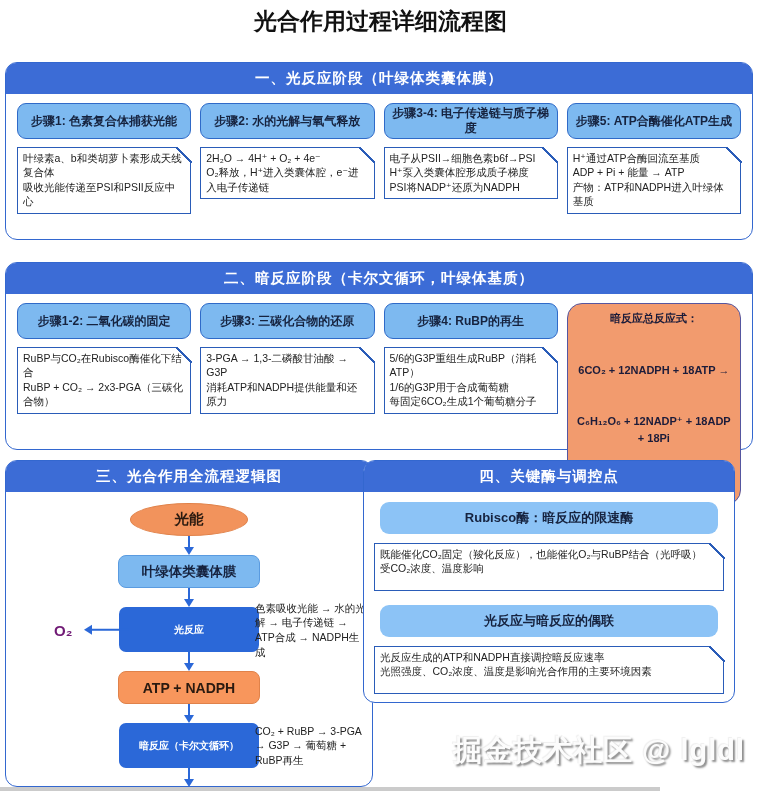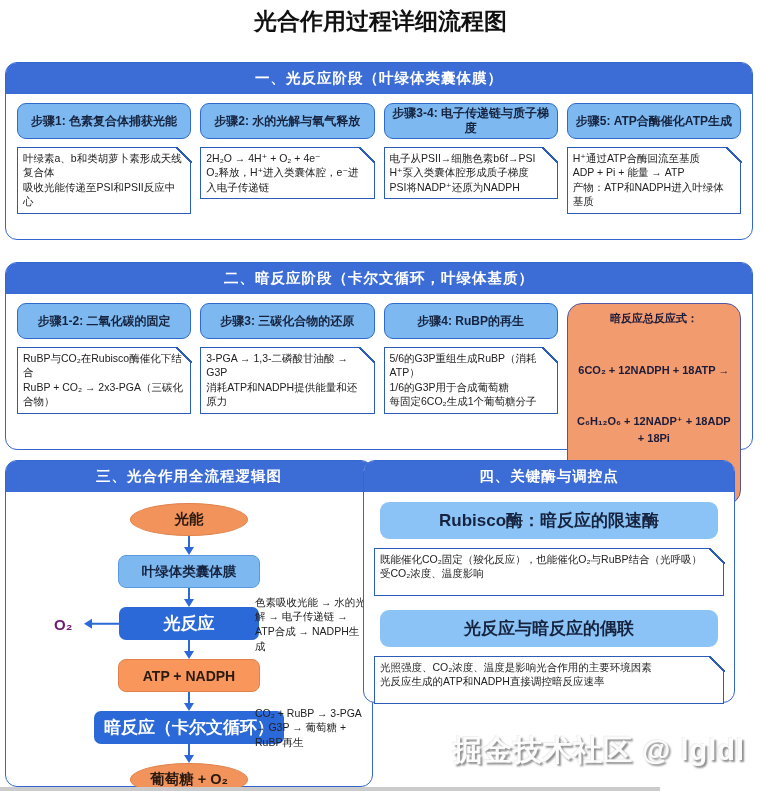--- a/index.html
+++ b/index.html
@@ -55,22 +55,22 @@
     min-width:118px; height:33px; display:flex; align-items:center; justify-content:center;
     font-weight:bold; font-size:14.5px; color:#2a1a10; padding:0 16px; box-sizing:border-box;
   }
   .rect-light {
     background:#7db9f0; border:1px solid #5a9be0; border-radius:8px;
     min-width:120px; height:31px; display:flex; align-items:center; justify-content:center;
     font-weight:bold; font-size:13.5px; color:#16233f; padding:0 10px;
   }
   .rect-dark {
     background:#2b68d8; border-radius:7px;
-    min-width:120px; height:33px; display:flex; align-items:center; justify-content:center;
-    font-weight:bold; font-size:17px; color:#ffffff; padding:0 10px;
+    min-width:120px; height:45px; display:flex; align-items:center; justify-content:center;
+    font-weight:bold; font-size:10px; color:#ffffff; padding:0 10px;
   }
   .rect-orange {
     background:#f8965c; border:1px solid #e0824a; border-radius:8px;
     min-width:120px; height:31px; display:flex; align-items:center; justify-content:center;
     font-weight:bold; font-size:14px; color:#2a1a10; padding:0 10px;
   }
   .varrow { display:flex; flex-direction:column; align-items:center; height:19px; }
   .varrow .shaft { width:2.5px; flex:1; background:#2b68d8; }
   .varrow .head {
     width:0; height:0; border-left:5.5px solid transparent;
@@ -88,21 +88,21 @@
     position:absolute; left:-8px; top:50%; transform:translateY(-50%);
     width:0; height:0; border-top:5.5px solid transparent;
     border-bottom:5.5px solid transparent; border-right:8px solid #2b68d8;
   }
   .side-note {
     position:absolute; left:249px; width:113px; top:50%; transform:translateY(-50%);
     font-size:10.5px; line-height:1.4; color:#222; text-align:left;
   }
   
   .kbar {
-    background:#8cc3f6; border-radius:9px; font-weight:bold; font-size:17px;
+    background:#8cc3f6; border-radius:9px; font-weight:bold; font-size:13px;
     color:#16233f; text-align:center; padding:7px 4px; margin:10px 16px 0 16px;
   }
   .knote { margin:9px 10px 0 10px; min-height:48px; }
   
   .watermark {
     position:absolute; right:16px; top:731px; font-size:29px; font-weight:600;
     color:#fcfcfc;
     text-shadow:2px 2px 2px #8e8e8e, -1px -1px 1px #efefef;
     letter-spacing:1px;
   }
@@ -267,21 +267,21 @@
     <div class="kbar">Rubisco酶：暗反应的限速酶</div>
     <div class="note knote">
       <span class="fold"></span>
       <div>既能催化CO₂固定（羧化反应），也能催化O₂与RuBP结合（光呼吸）</div>
       <div>受CO₂浓度、温度影响</div>
     </div>
 
     <div class="kbar" style="margin-top:14px;">光反应与暗反应的偶联</div>
     <div class="note knote">
       <span class="fold"></span>
+      <div>光反应生成的ATP和NADPH直接调控暗反应速率</div>
       <div>光照强度、CO₂浓度、温度是影响光合作用的主要环境因素</div>
-      <div>光反应生成的ATP和NADPH直接调控暗反应速率</div>
     </div>
   </div>
 
   <div class="watermark">掘金技术社区 @ lgldl</div>
   <div class="bottom-strip"></div>
 
 </div>
 
 </body></html>

